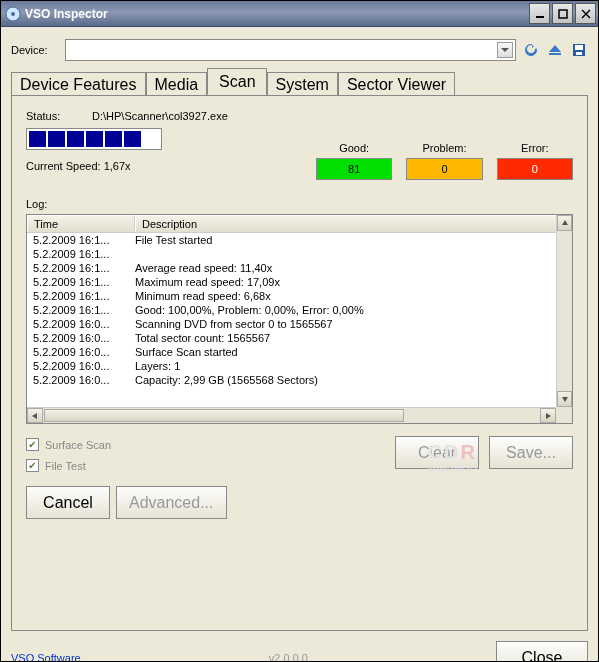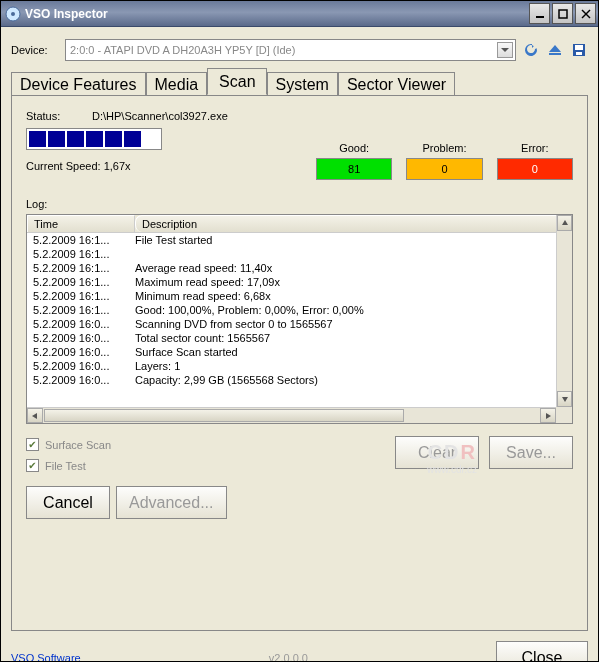--- a/index.html
+++ b/index.html
@@ -90,21 +90,21 @@
 
   .listview{
     border:1px solid #888; background:#fff;
     height:210px; margin-top:4px;
     display:flex; flex-direction:column;
     position:relative;
   }
   .lvhead{ display:flex; background:#ece9d8; border-bottom:1px solid #ccc; font-size:11px; }
   .lvheadcell{ border-right:1px solid #ccc; border-top:1px solid #fff; border-left:1px solid #fff; padding:2px 6px; background:linear-gradient(#f4f2e8,#e2dfcf);}
   .col-time{ width:108px; flex:none;}
-  .col-desc{ flex:1;border-radius:7px; }
+  .col-desc{ flex:1; }
   .lvbody{ flex:1; overflow:hidden; position:relative; padding-right:16px;}
   .lvrow{ display:flex; font-size:11px; padding:1px 6px; white-space:nowrap; }
   .lvrow .c1{ width:102px; flex:none; overflow:hidden;}
   .lvrow .c2{ flex:1; overflow:hidden;}
   .vscroll{ position:absolute; right:0; top:0; bottom:16px; width:16px; background:#e8e5d7; border-left:1px solid #ccc;}
   .vscroll .arr{height:16px;background:linear-gradient(#f4f2e8,#d8d5c5);border:1px solid #aaa;display:flex;align-items:center;justify-content:center;}
   .vscroll .arr.bot{position:absolute;bottom:0;left:0;right:0;}
   .hscroll{ position:absolute; left:0; right:16px; bottom:0; height:16px; background:#e8e5d7; border-top:1px solid #ccc;}
   .hscroll .arr{width:16px;height:100%;background:linear-gradient(#f4f2e8,#d8d5c5);border:1px solid #aaa;display:flex;align-items:center;justify-content:center;position:absolute;top:0;}
   .hscroll .arr.r{right:0;}
@@ -158,21 +158,20 @@
         <line x1="9" y1="1" x2="1" y2="9" stroke="#000" stroke-width="1.5"></line>
       </svg>
     </div>
 </div>
 
 <div class="client">
 
   <div class="row device-row">
     <span class="label" style="width:54px;">Device:</span>
     <div class="combo">
-      <span>2:0:0 - ATAPI DVD A  DH20A3H YP5Y [D] (Ide)</span>
       <div class="combo-btn">
           <svg viewBox="0 0 8 8">
             <polygon points="0,2 8,2 4,6" fill="#555"></polygon>
           </svg>
         </div>
     </div>
     <span class="iconbtn">
         <svg viewBox="0 0 16 16" width="16" height="16">
           <path d="M8 2a6 6 0 1 0 5.7 4.2L12 7a4 4 0 1 1-1.2-2.8L9 6V2h4z" fill="#3a78c8"></path>
         </svg>

